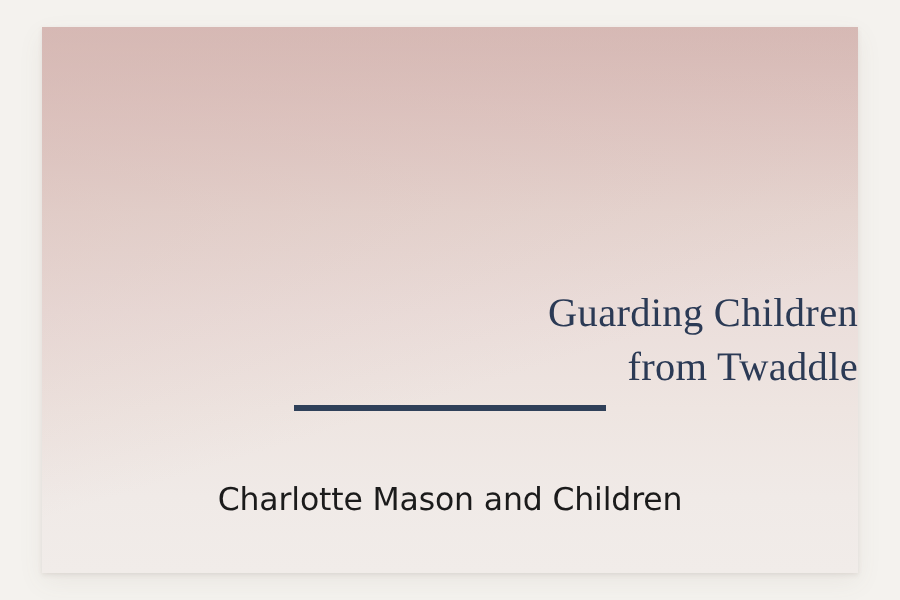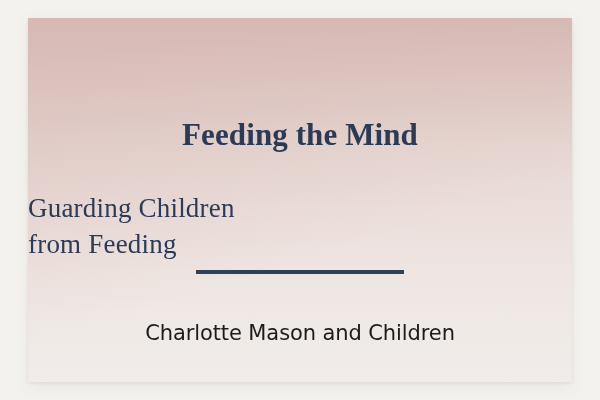--- a/index.html
+++ b/index.html
@@ -73,21 +73,21 @@
     letter-spacing: 0.1px;
     color: #2b3a55;
     margin: 0;
   }
 
   .slide-subtitle {
     position: absolute;
     left: 0;
     right: 0;
     top: 173px;
-    text-align: left;
+    text-align: right;
     font-family: "Liberation Serif", "DejaVu Serif", serif;
     font-weight: 400;
     font-size: 27px;
     line-height: 1.32;
     letter-spacing: 0.2px;
     color: #2b3a55;
     margin: 0;
   }
   .slide-subtitle .subtitle-line {
     display: block;
@@ -121,25 +121,24 @@
   }
 </style>
 </head>
 <body>
 
 <div id="slide-stage">
 
   <div id="slide-card">
     <div id="slide-content">
 
-      <h1 class="slide-title">Feeding the Mind</h1>
 
       <h2 class="slide-subtitle">
         <span class="subtitle-line">Guarding Children</span>
-        <span class="subtitle-line">from Feeding</span>
+        <span class="subtitle-line">from Twaddle</span>
       </h2>
 
       <div id="slide-divider"></div>
 
       <p class="slide-footer">Charlotte Mason and Children</p>
 
     </div>
   </div>
 
 </div>

